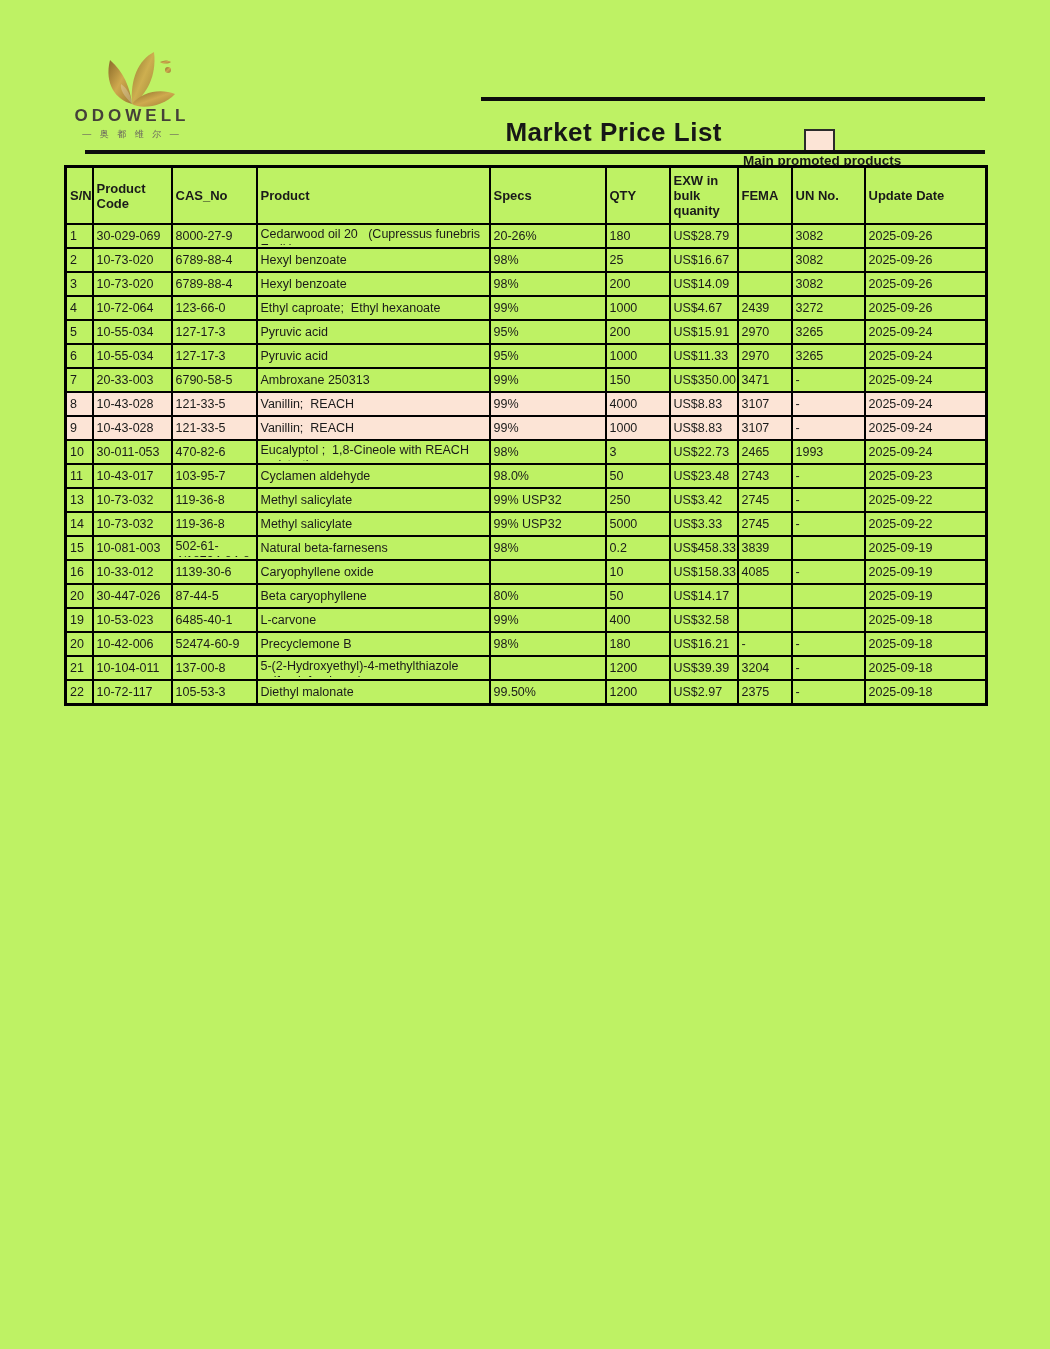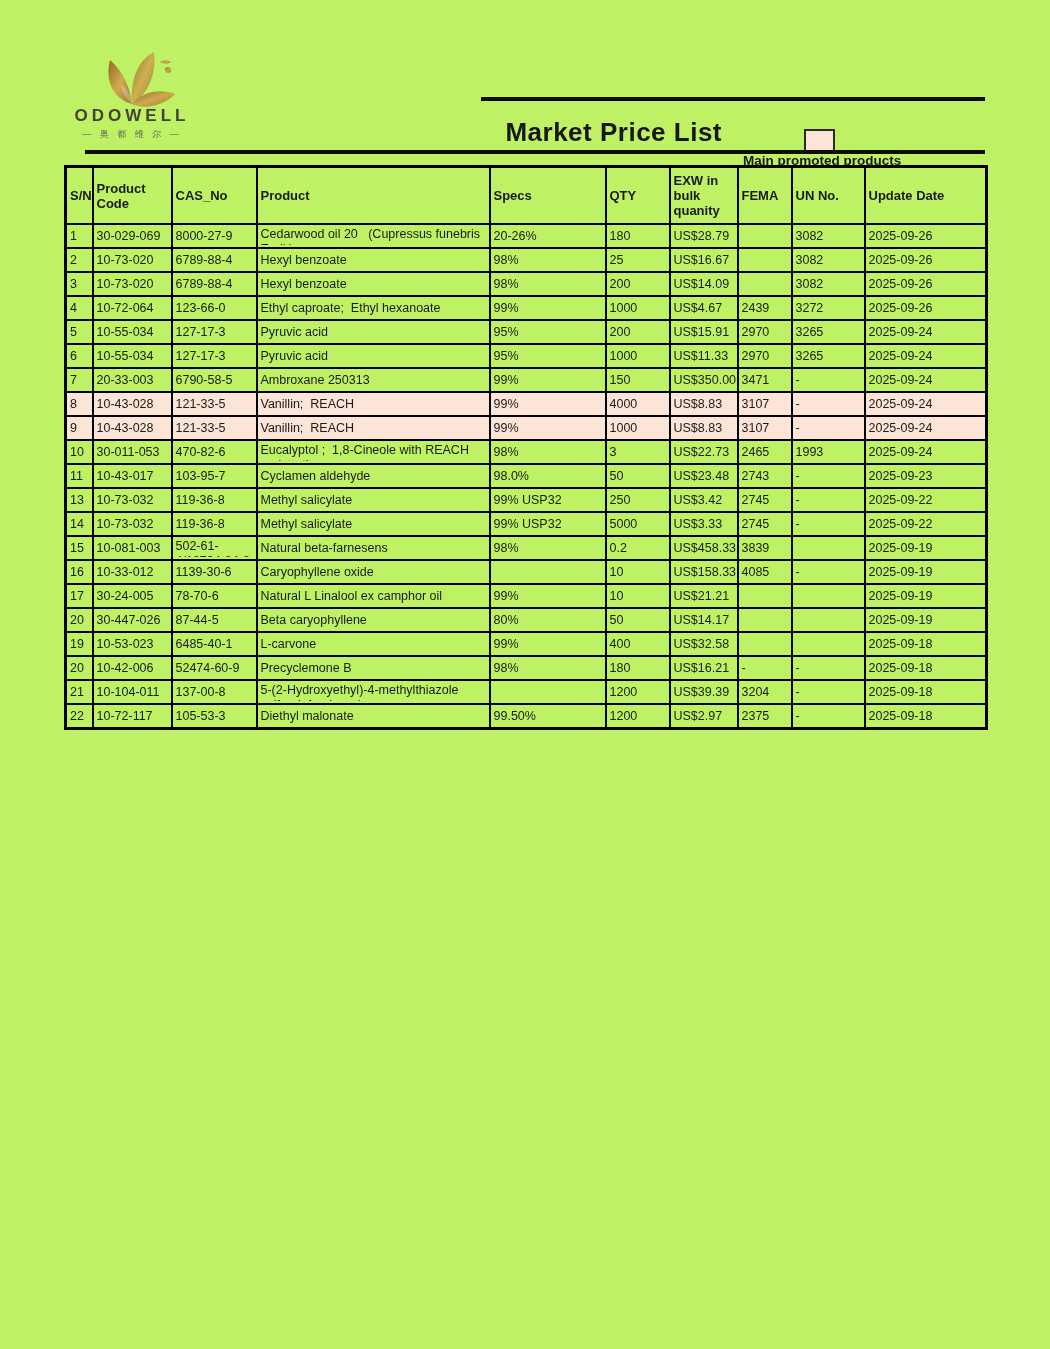--- a/index.html
+++ b/index.html
@@ -290,32 +290,20 @@
           <td>1139-30-6</td>
           <td>Caryophyllene oxide</td>
           <td></td>
           <td>10</td>
           <td>US$158.33</td>
           <td>4085</td>
           <td>-</td>
           <td>2025-09-19</td>
         </tr>
         <tr>
-          <td>17</td>
-          <td>30-24-005</td>
-          <td>78-70-6</td>
-          <td>Natural L Linalool ex camphor oil</td>
-          <td>99%</td>
-          <td>10</td>
-          <td>US$21.21</td>
-          <td></td>
-          <td></td>
-          <td>2025-09-19</td>
-        </tr>
-        <tr>
           <td>20</td>
           <td>30-447-026</td>
           <td>87-44-5</td>
           <td>Beta caryophyllene</td>
           <td>80%</td>
           <td>50</td>
           <td>US$14.17</td>
           <td></td>
           <td></td>
           <td>2025-09-19</td>

